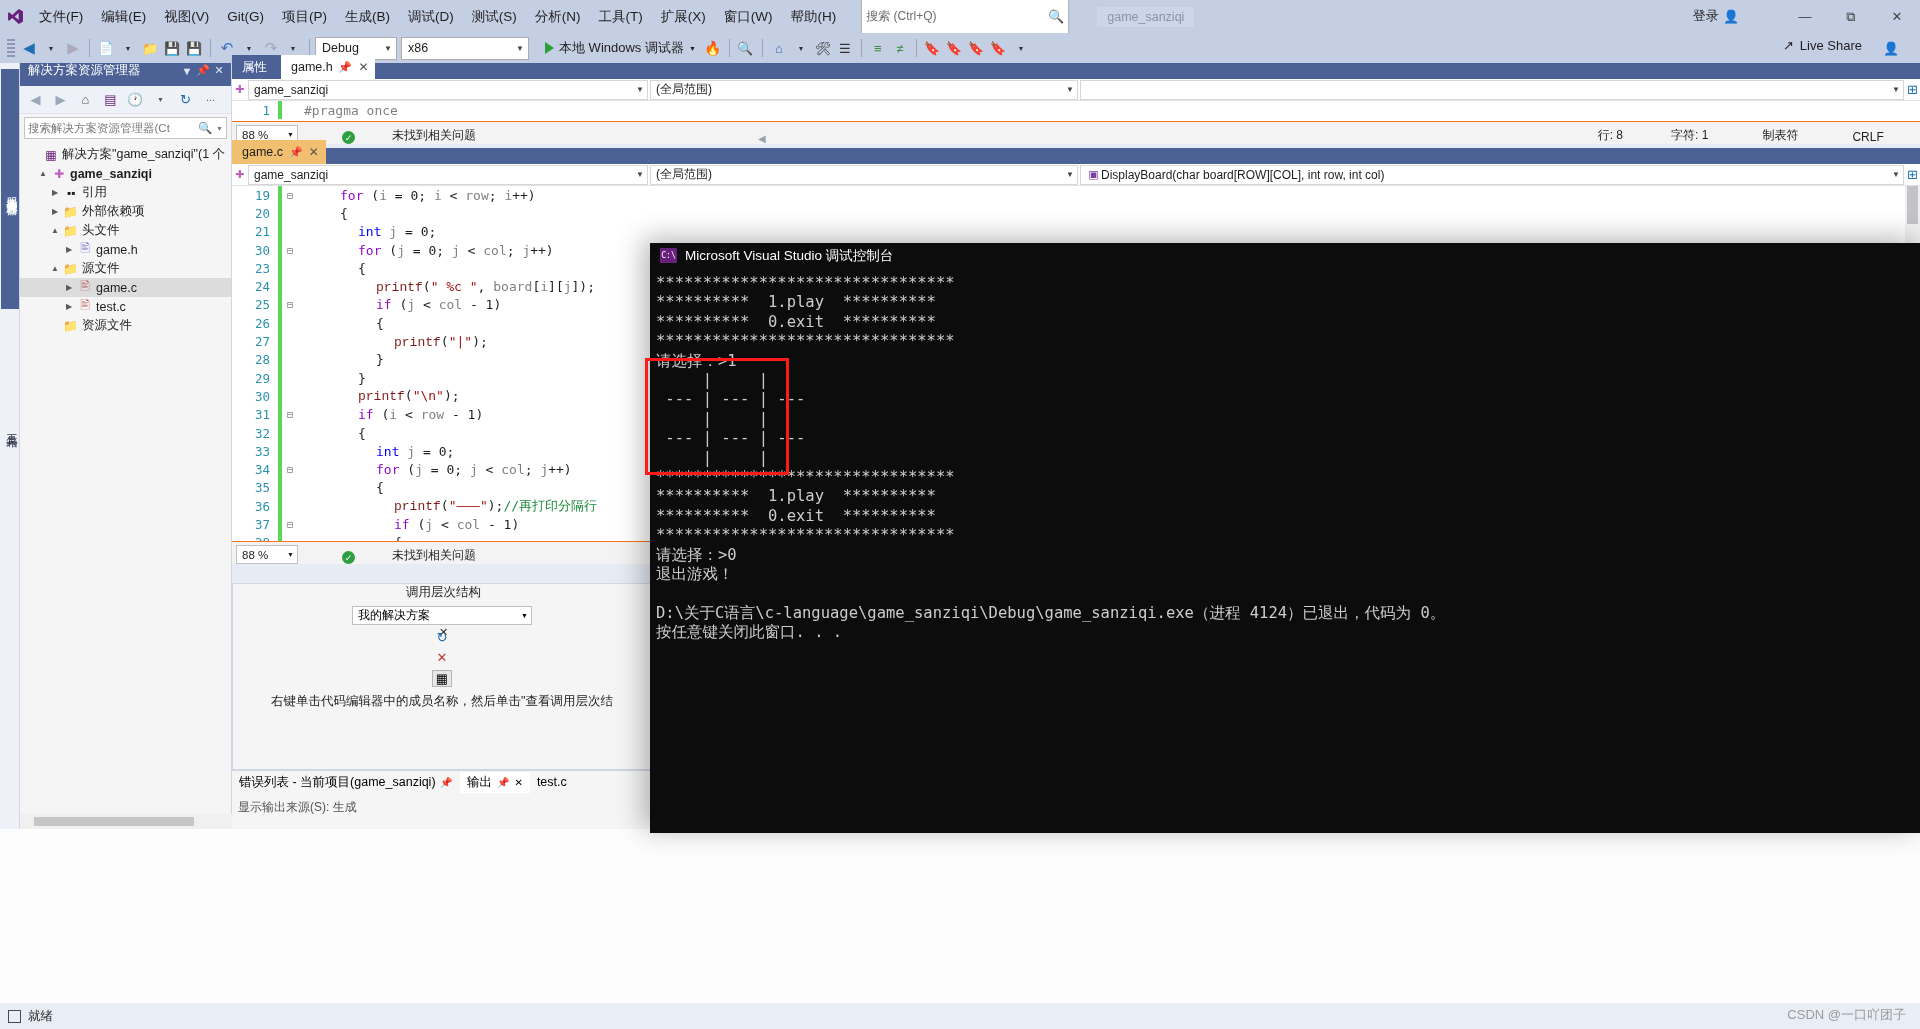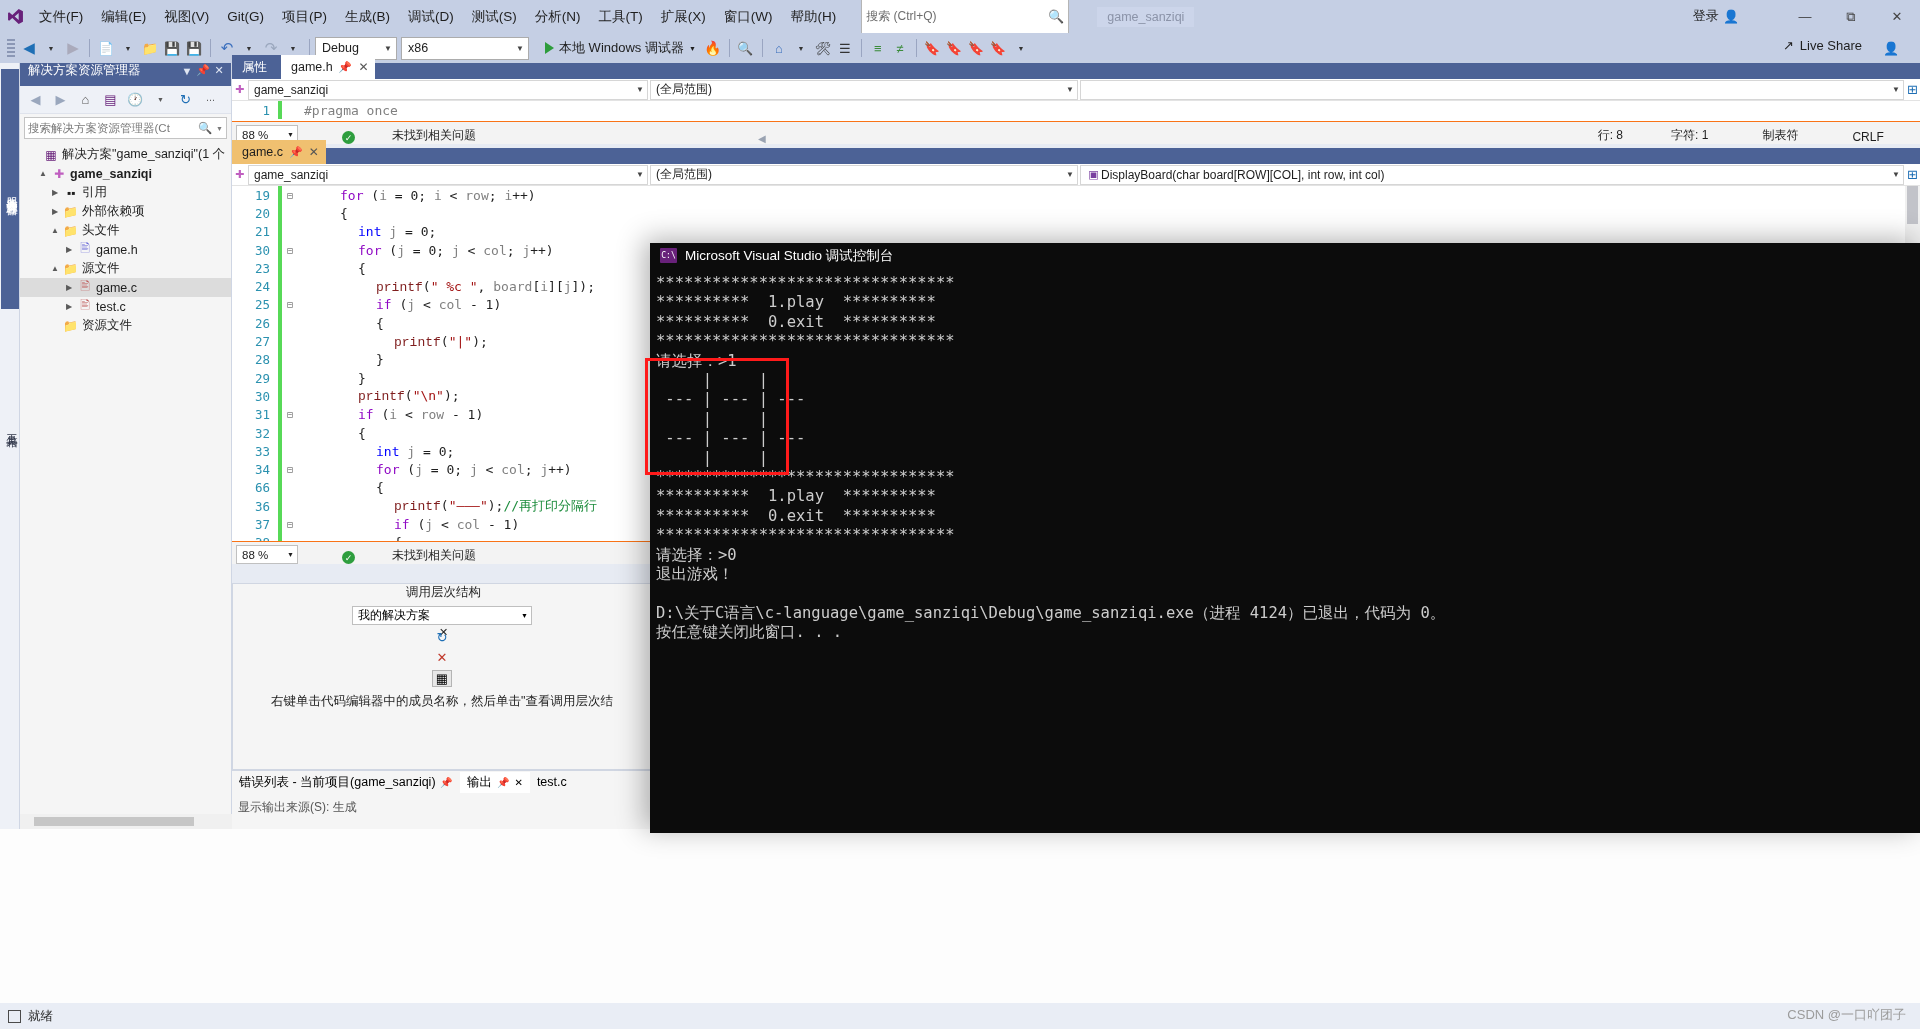--- a/index.html
+++ b/index.html
@@ -626,21 +626,21 @@
             <span class="fold"></span>
             <span class="code-txt" style="padding-left: 78px;"><span class="k-kw">int</span><span class="k-id"> </span><span class="k-var">j</span><span class="k-id"> = </span><span class="k-num">0</span><span class="k-id">;</span></span>
           </div>
           <div class="code-row">
             <span class="gutter-num">34</span>
             <span class="chg-bar"></span>
             <span class="fold">⊟</span>
             <span class="code-txt" style="padding-left: 78px;"><span class="k-ctl">for</span><span class="k-id"> (</span><span class="k-var">j</span><span class="k-id"> = </span><span class="k-num">0</span><span class="k-id">; </span><span class="k-var">j</span><span class="k-id"> &lt; </span><span class="k-var">col</span><span class="k-id">; </span><span class="k-var">j</span><span class="k-id">++)</span></span>
           </div>
           <div class="code-row">
-            <span class="gutter-num">66</span>
+            <span class="gutter-num">35</span>
             <span class="chg-bar"></span>
             <span class="fold"></span>
             <span class="code-txt" style="padding-left: 78px;"><span class="k-id">{</span></span>
           </div>
           <div class="code-row">
             <span class="gutter-num">36</span>
             <span class="chg-bar"></span>
             <span class="fold"></span>
             <span class="code-txt" style="padding-left: 96px;"><span class="k-fn">printf</span><span class="k-id">(</span><span class="k-str">"———"</span><span class="k-id">);</span><span class="k-cmt">//再打印分隔行</span></span>
           </div>

